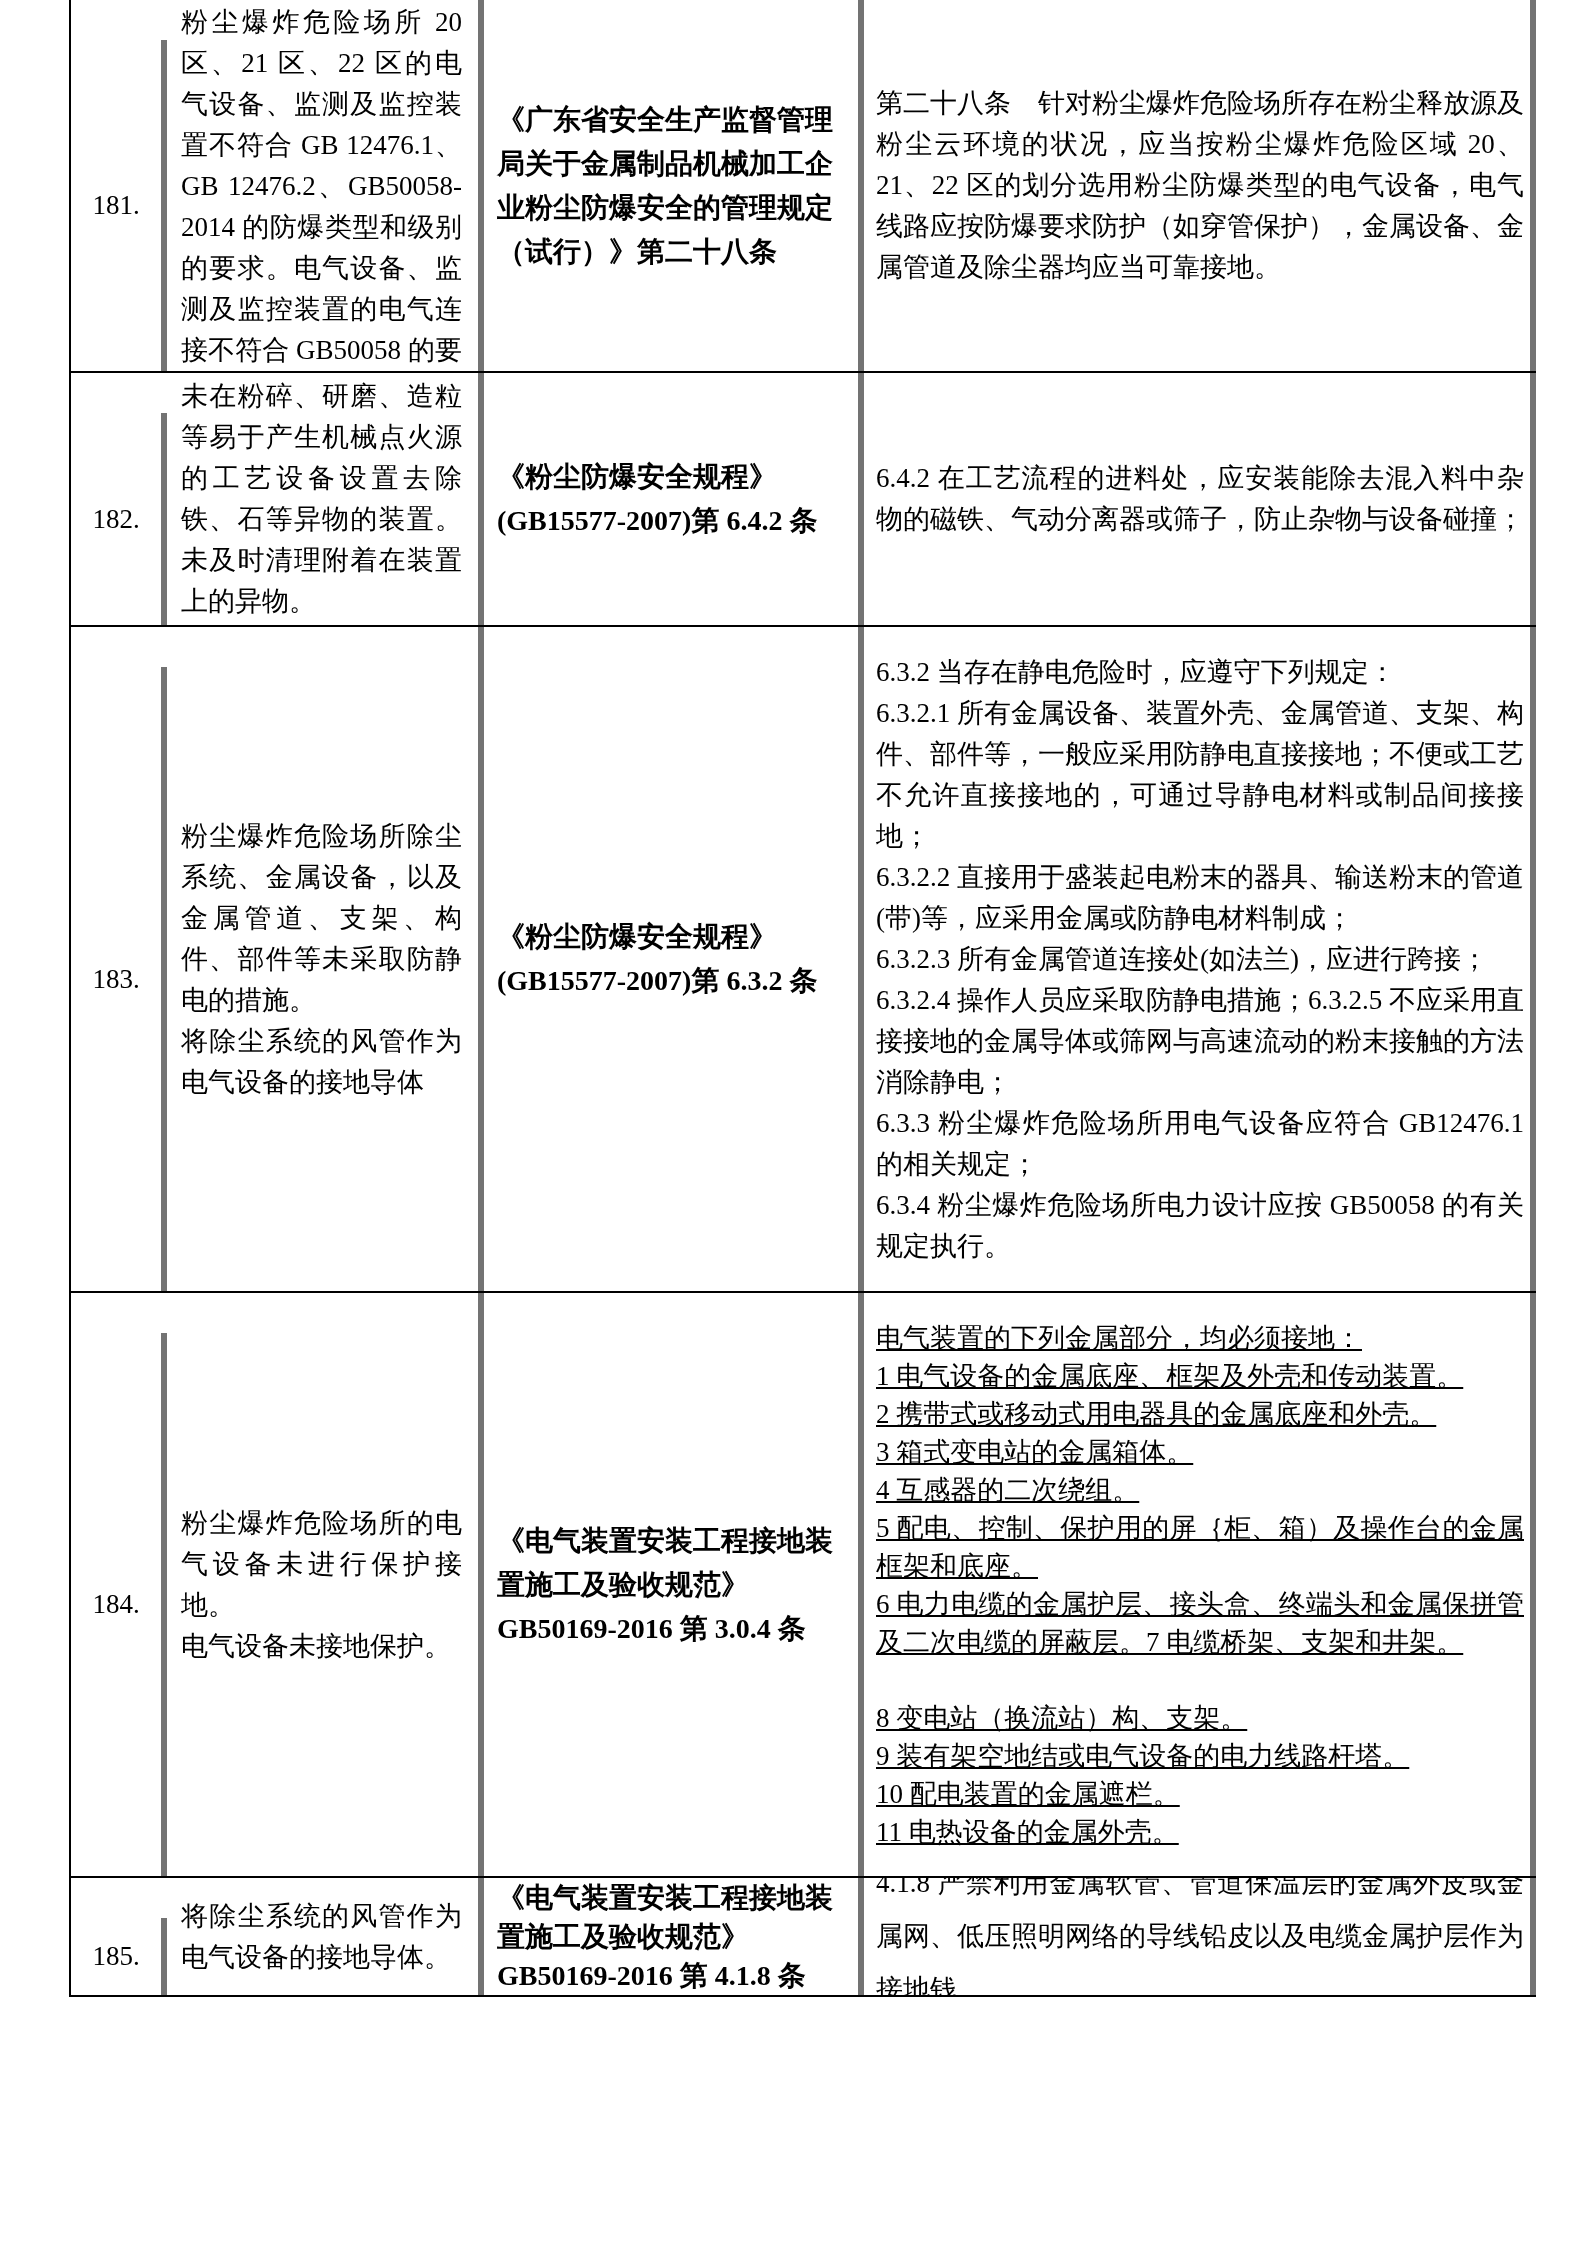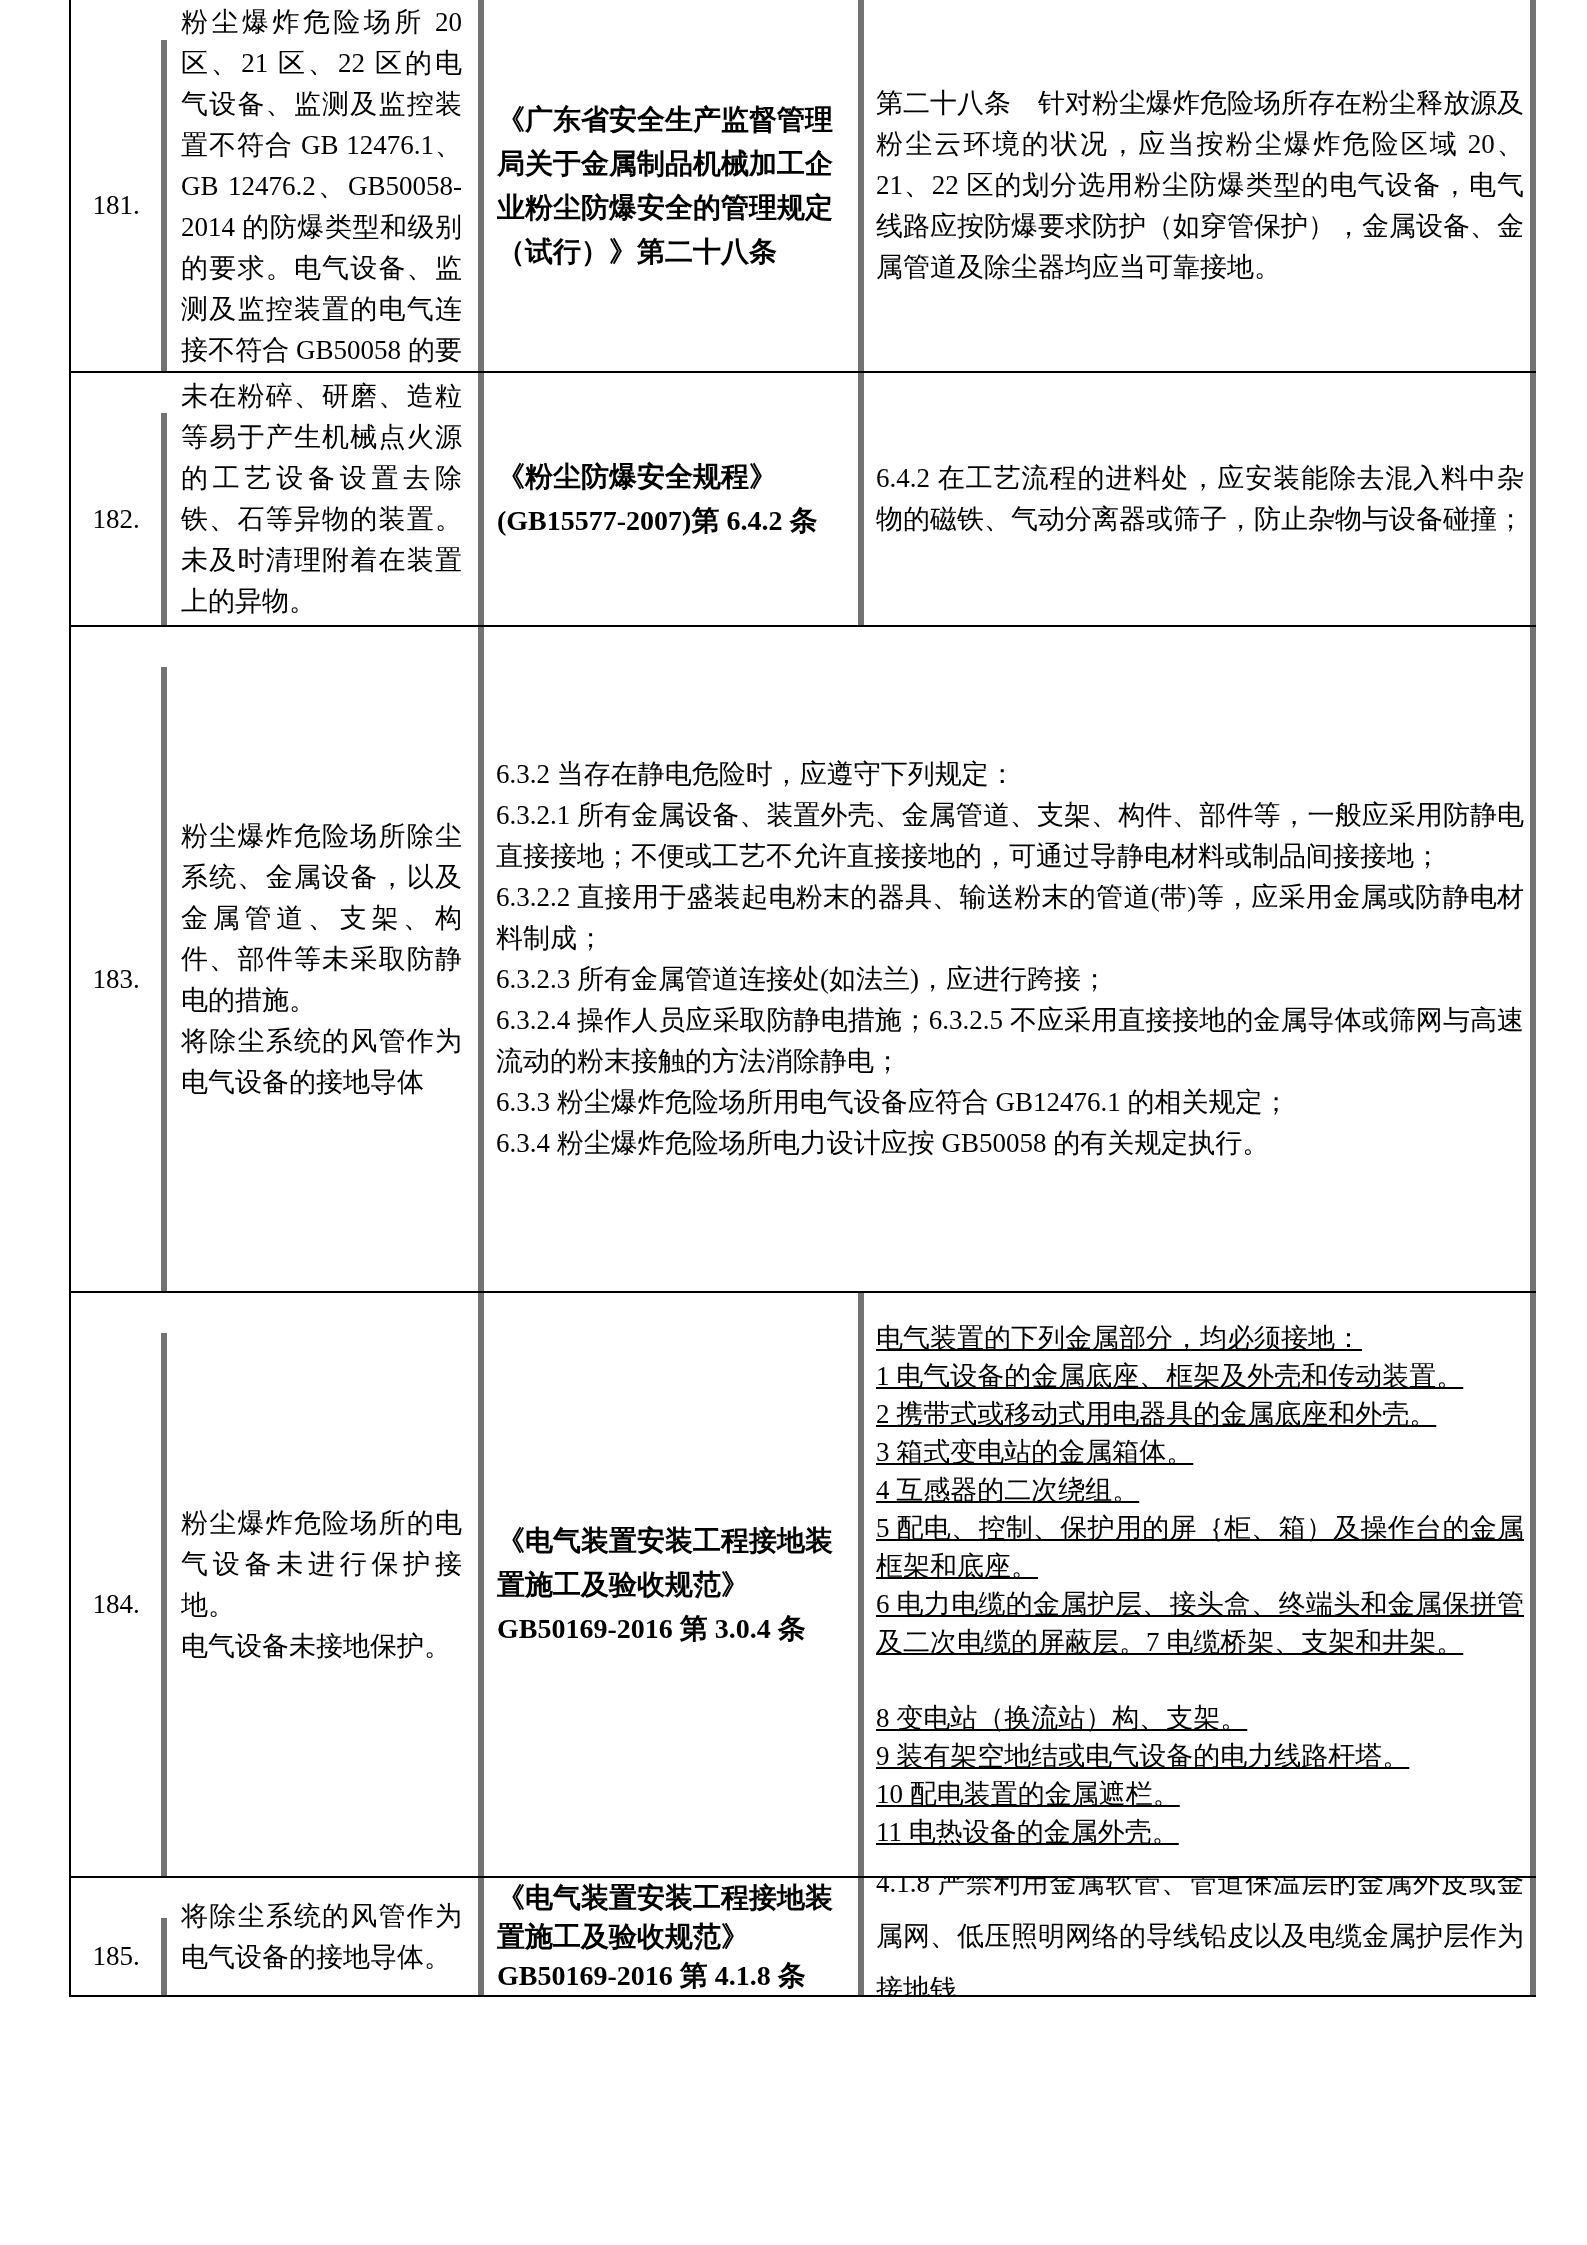--- a/index.html
+++ b/index.html
@@ -95,20 +95,23 @@
         </div>
       </div>
       <div class="row">
         <div class="cell c1">
           <p>183.</p>
         </div>
         <div class="cell c2">
           <p>粉尘爆炸危险场所除尘系统、金属设备，以及金属管道、支架、构件、部件等未采取防静电的措施。</p>
           <p>将除尘系统的风管作为电气设备的接地导体</p>
         </div>
+        <div class="cell c3">
+          <p>《粉尘防爆安全规程》(GB15577-2007)第 6.3.2 条</p>
+        </div>
         <div class="cell c4">
           <p>6.3.2 当存在静电危险时，应遵守下列规定：</p>
           <p>6.3.2.1 所有金属设备、装置外壳、金属管道、支架、构件、部件等，一般应采用防静电直接接地；不便或工艺不允许直接接地的，可通过导静电材料或制品间接接地；</p>
           <p>6.3.2.2 直接用于盛装起电粉末的器具、输送粉末的管道(带)等，应采用金属或防静电材料制成；</p>
           <p>6.3.2.3 所有金属管道连接处(如法兰)，应进行跨接；</p>
           <p>6.3.2.4 操作人员应采取防静电措施；6.3.2.5 不应采用直接接地的金属导体或筛网与高速流动的粉末接触的方法消除静电；</p>
           <p>6.3.3 粉尘爆炸危险场所用电气设备应符合 GB12476.1 的相关规定；</p>
           <p>6.3.4 粉尘爆炸危险场所电力设计应按 GB50058 的有关规定执行。</p>
         </div>
       </div>

